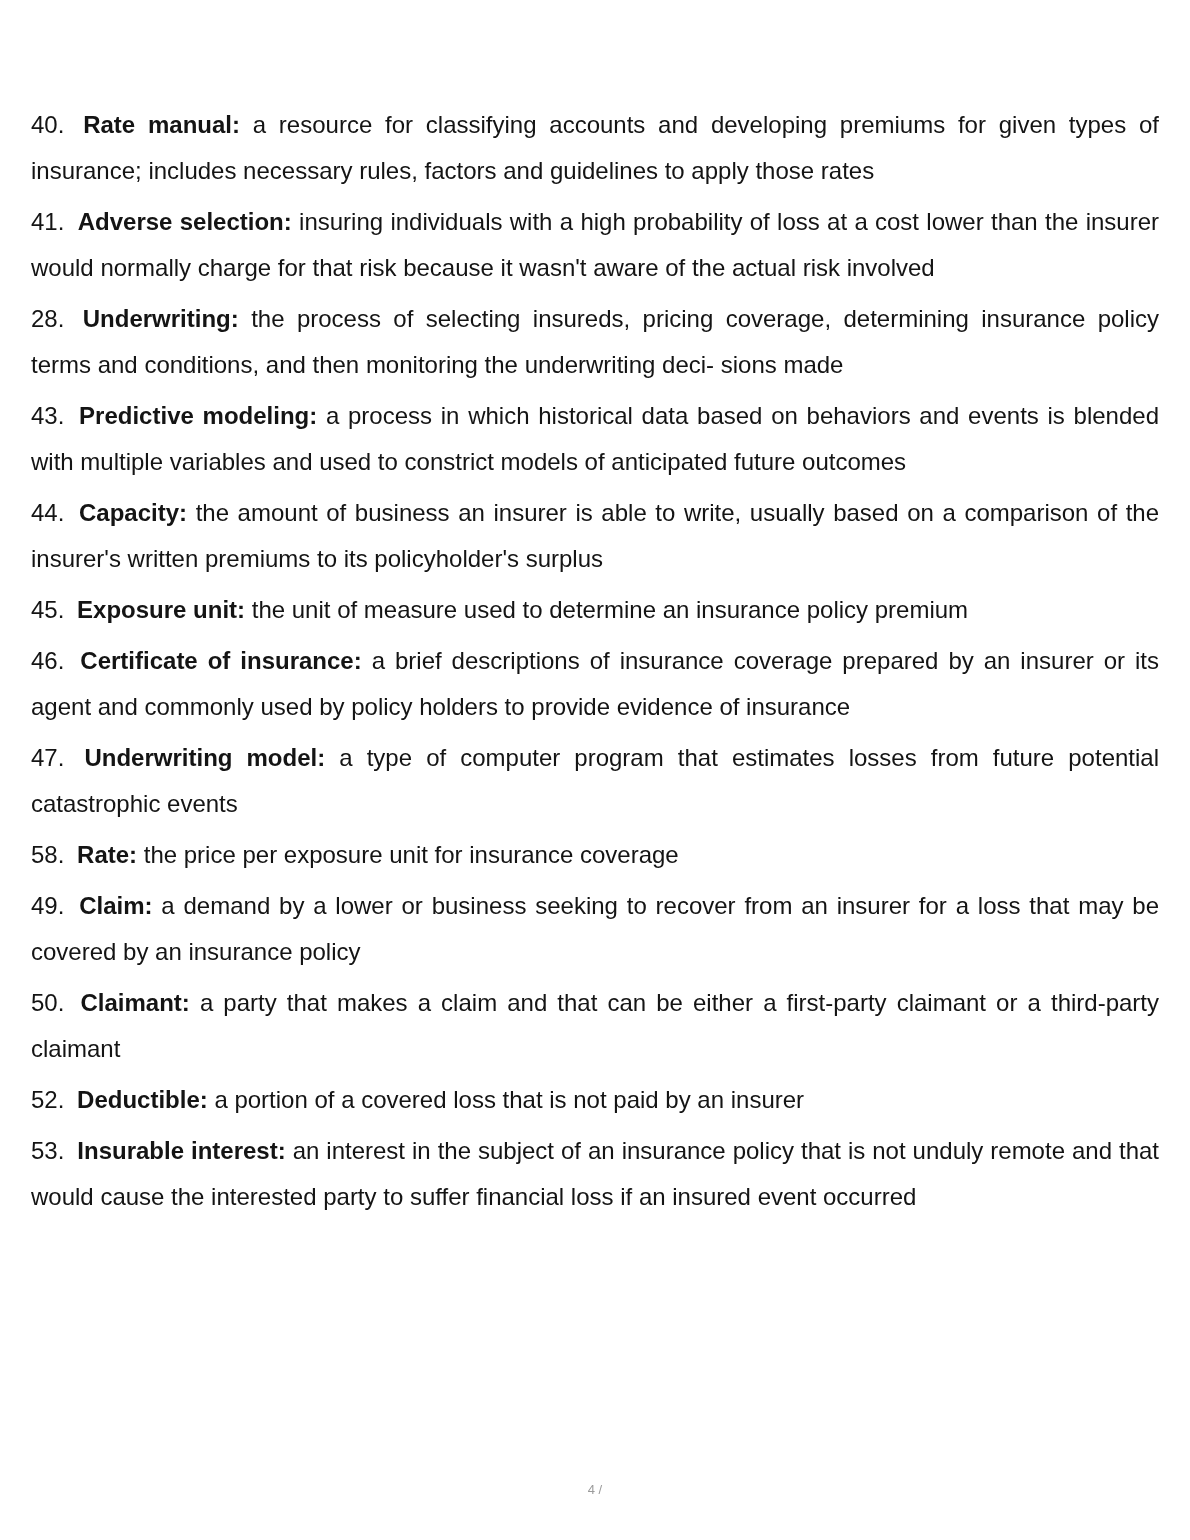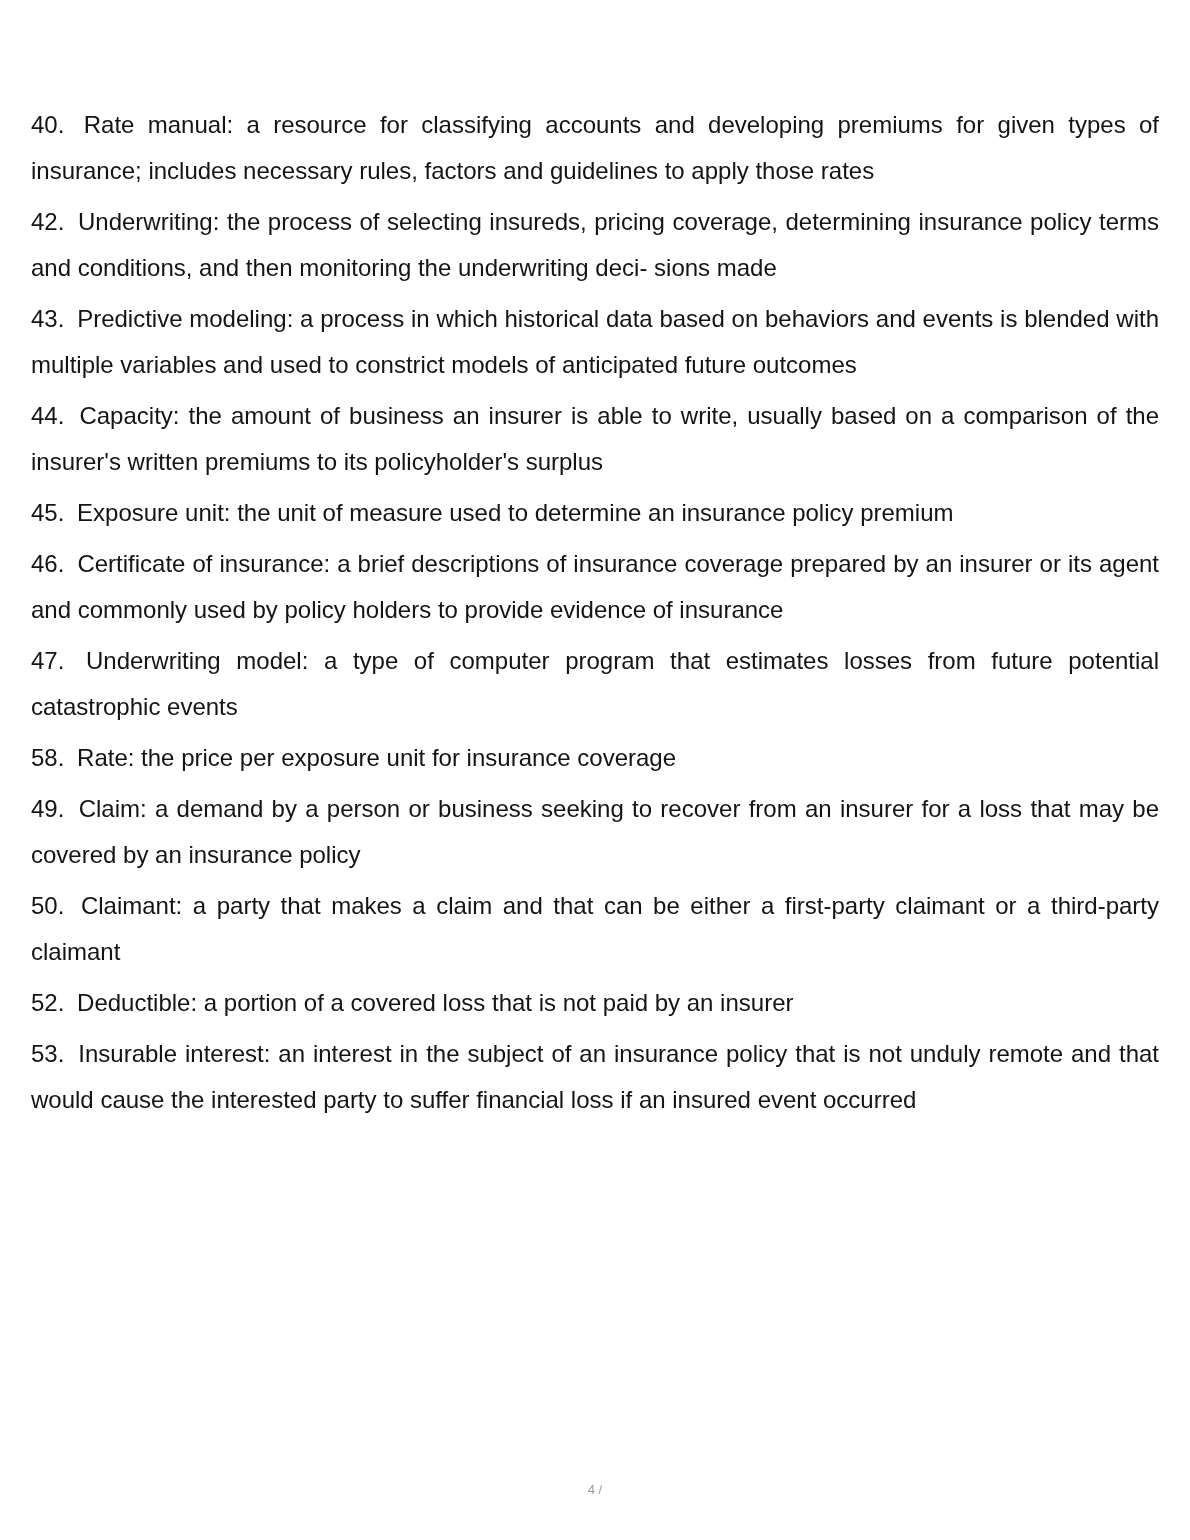--- a/index.html
+++ b/index.html
@@ -20,21 +20,21 @@
     margin: 0 0 5px 0;
     font-size: 24px;
     line-height: 46px;
     text-align: justify;
     color: #141414;
   }
   p.def .num {
     padding-right: 6px;
   }
   p.def .term {
-    font-weight: normal;
+    font-weight: bold;
   }
   .footer {
     position: absolute;
     top: 1482px;
     left: 0;
     width: 100%;
     text-align: center;
     font-size: 13px;
     color: #9b9b9b;
   }
@@ -43,23 +43,28 @@
 <body>
 
 <div class="page">
 
   <p class="def">
     <span class="num">40.</span>
     <b class="term">Rate manual:</b>
     <span class="text">a resource for classifying accounts and developing premiums for given types of insurance; includes necessary rules, factors and guidelines to apply those rates</span>
   </p>
 
+  <p class="def">
+    <span class="num">41.</span>
+    <b class="term">Adverse selection:</b>
+    <span class="text">insuring individuals with a high probability of loss at a cost lower than the insurer would normally charge for that risk because it wasn't aware of the actual risk involved</span>
+  </p>
 
   <p class="def">
-    <span class="num">42.</span>
+    <span class="num">28.</span>
     <b class="term">Underwriting:</b>
     <span class="text">the process of selecting insureds, pricing coverage, determining insurance policy terms and conditions, and then monitoring the underwriting deci- sions made</span>
   </p>
 
   <p class="def">
     <span class="num">43.</span>
     <b class="term">Predictive modeling:</b>
     <span class="text">a process in which historical data based on behaviors and events is blended with multiple variables and used to constrict models of anticipated future outcomes</span>
   </p>
 
@@ -89,21 +94,21 @@
 
   <p class="def">
     <span class="num">58.</span>
     <b class="term">Rate:</b>
     <span class="text">the price per exposure unit for insurance coverage</span>
   </p>
 
   <p class="def">
     <span class="num">49.</span>
     <b class="term">Claim:</b>
-    <span class="text">a demand by a person or business seeking to recover from an insurer for a loss that may be covered by an insurance policy</span>
+    <span class="text">a demand by a lower or business seeking to recover from an insurer for a loss that may be covered by an insurance policy</span>
   </p>
 
   <p class="def">
     <span class="num">50.</span>
     <b class="term">Claimant:</b>
     <span class="text">a party that makes a claim and that can be either a first-party claimant or a third-party claimant</span>
   </p>
 
 
   <p class="def">

